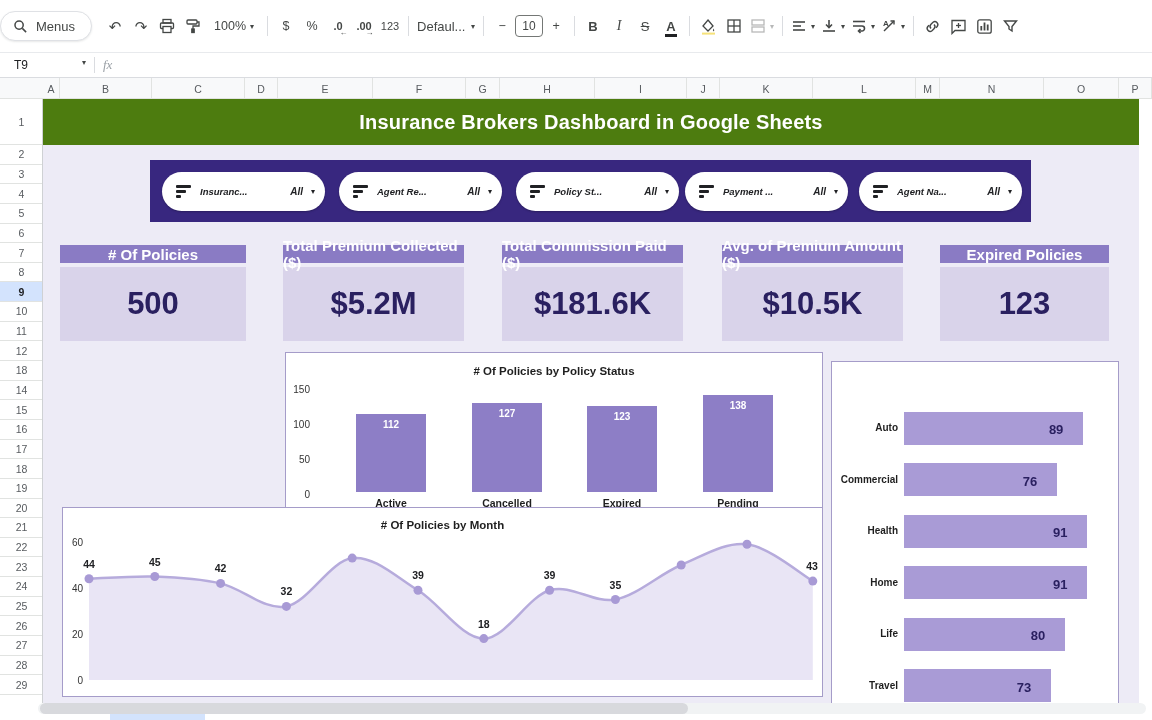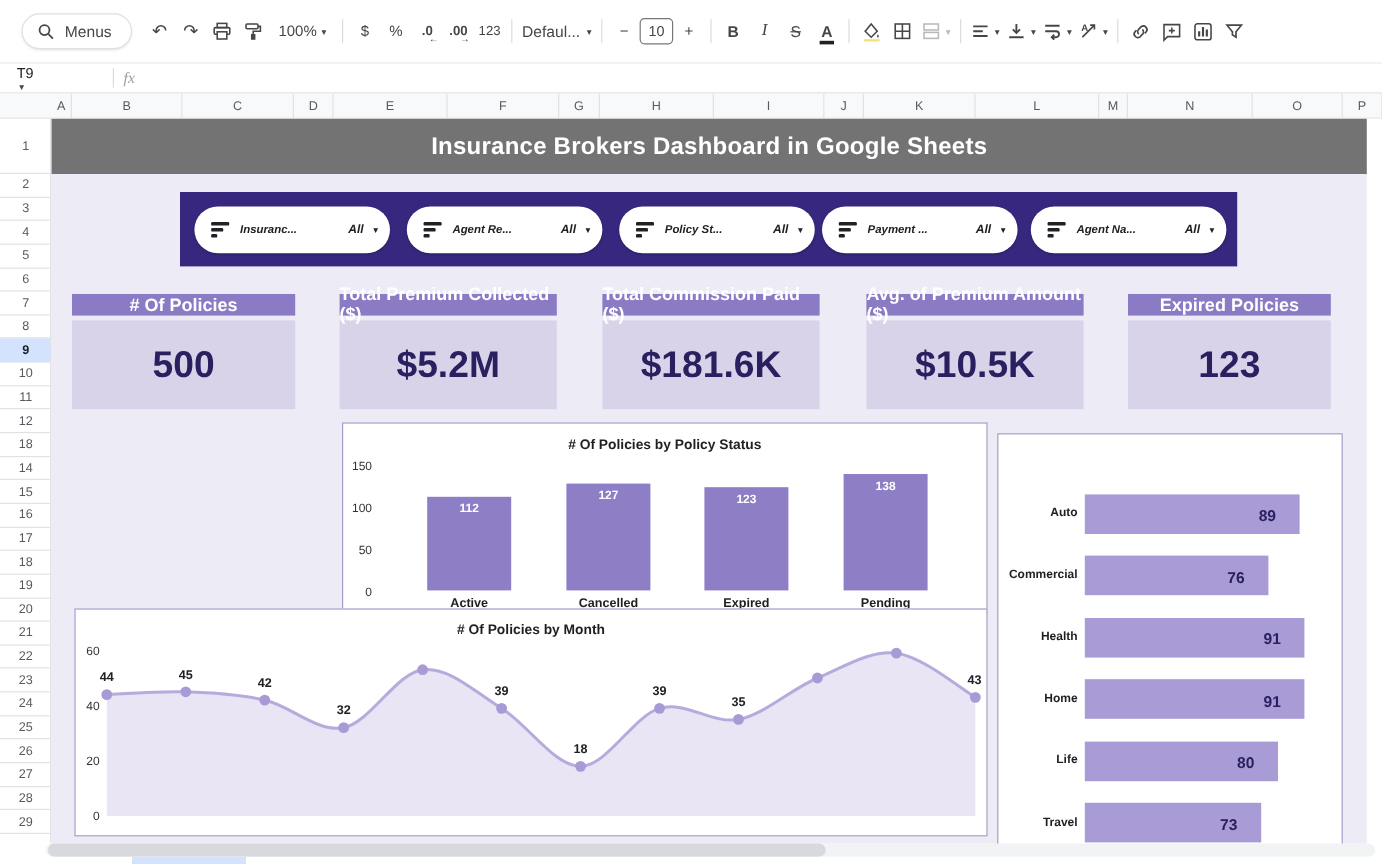--- a/index.html
+++ b/index.html
@@ -5,21 +5,21 @@
   * { margin:0; padding:0; box-sizing:border-box; }
   html,body { background:#fff; }
   #app {
     position:relative; width:1152px; height:720px; overflow:hidden;
     font-family:"Liberation Sans", sans-serif; background:#fff;
     -webkit-font-smoothing:antialiased;
   }
   
   .topbar {
     position:absolute; left:0; top:0; width:1152px; height:52px;
-    background:#fff; display:flex; align-items:center; padding-left:18px;
+    background:#fff; display:flex; align-items:center; 
   }
   .menus-pill {
     display:flex; align-items:center; gap:8px; height:30px; padding:0 16px 0 12px;
     background:#fff; border:1px solid #dfe1e5; border-radius:15px;
     box-shadow:0 1px 2px rgba(60,64,67,.12); margin-right:10px; cursor:pointer;
   }
   .menus-pill span { font-size:13px; color:#444746; }
   .tb-btn {
     min-width:26px; height:26px; display:flex; align-items:center; justify-content:center;
     border:none; background:transparent; border-radius:4px; color:#444746;
@@ -42,34 +42,34 @@
   .b-strike { text-decoration:line-through; font-size:13px; }
   .a-color { position:relative; font-size:13px; font-weight:bold; }
   .a-color i { position:absolute; left:-1px; right:-1px; bottom:-3px; height:3px; background:#202124; }
   .disabled { opacity:.38; }
   
   .fbar {
     position:absolute; left:0; top:52px; width:1152px; height:26px; background:#fff;
     border-top:1px solid #e8eaed; border-bottom:1px solid #dadce0;
     display:flex; align-items:center;
   }
-  .namebox { width:86px; padding-left:14px; display:flex; align-items:flex-start; justify-content:space-between; cursor:pointer;flex-direction:column; }
+  .namebox { width:86px; padding-left:14px; display:flex; align-items:flex-start; justify-content:space-between; cursor:pointer; }
   .namebox .ref { font-size:12px; color:#202124; }
   .fbar .vsep { width:1px; height:16px; background:#dadce0; margin:0 8px; }
   .fx { font-style:italic; font-family:"Liberation Serif", serif; font-size:13px; color:#9aa0a6; }
   
   .colheads { position:absolute; left:0; top:78px; width:1152px; height:21px; background:#f8f9fa; border-bottom:1px solid #e1e3e1; }
   .colhead { position:absolute; top:0; height:21px; border-right:1px solid #e1e3e1; font-size:10.5px; color:#575b5f; display:flex; align-items:center; justify-content:center; cursor:pointer; }
   .corner { position:absolute; left:0; top:78px; width:43px; height:21px; background:#f8f9fa; border-right:1px solid #cfd1d4; border-bottom:1px solid #e1e3e1; cursor:pointer; }
   .rowheads { position:absolute; left:0; top:99px; width:43px; height:604px; background:#fff; border-right:1px solid #cfd1d4; overflow:hidden; }
   .rowhead { position:absolute; left:0; width:43px; border-bottom:1px solid #e1e3e1; font-size:10.5px; color:#575b5f; display:flex; align-items:center; justify-content:center; cursor:pointer; }
   .rowhead.sel { background:#d3e3fd; color:#202124; font-weight:bold; }
   
   .canvas { position:absolute; left:43px; top:99px; width:1109px; height:604px; background:#fff; }
-  .titleband { position:absolute; left:0; top:0; width:1096px; height:46px; background:#737373; display:flex; align-items:center; justify-content:center; }
+  .titleband { position:absolute; left:0; top:0; width:1096px; height:46px; background:#4d7c0f; display:flex; align-items:center; justify-content:center; }
   .titleband span { color:#fff; font-weight:bold; font-size:20px; letter-spacing:.2px; }
   .lavender { position:absolute; left:0; top:46px; width:1096px; height:558px; background:#edebf6; }
   .filterband { position:absolute; left:107px; top:61px; width:881px; height:62px; background:#38277f; }
   .slicer {
     position:absolute; top:12px; height:39px; width:163px; background:#fff; border-radius:20px;
     display:flex; align-items:center; padding:0 10px 0 14px; gap:8px; cursor:pointer;
     box-shadow:0 1px 2px rgba(0,0,0,.25);
   }
   .slicer-icon { display:flex; flex-direction:column; gap:2.5px; width:16px; flex:0 0 auto; }
   .slicer-icon i { display:block; height:2.5px; background:#202124; border-radius:1px; }

